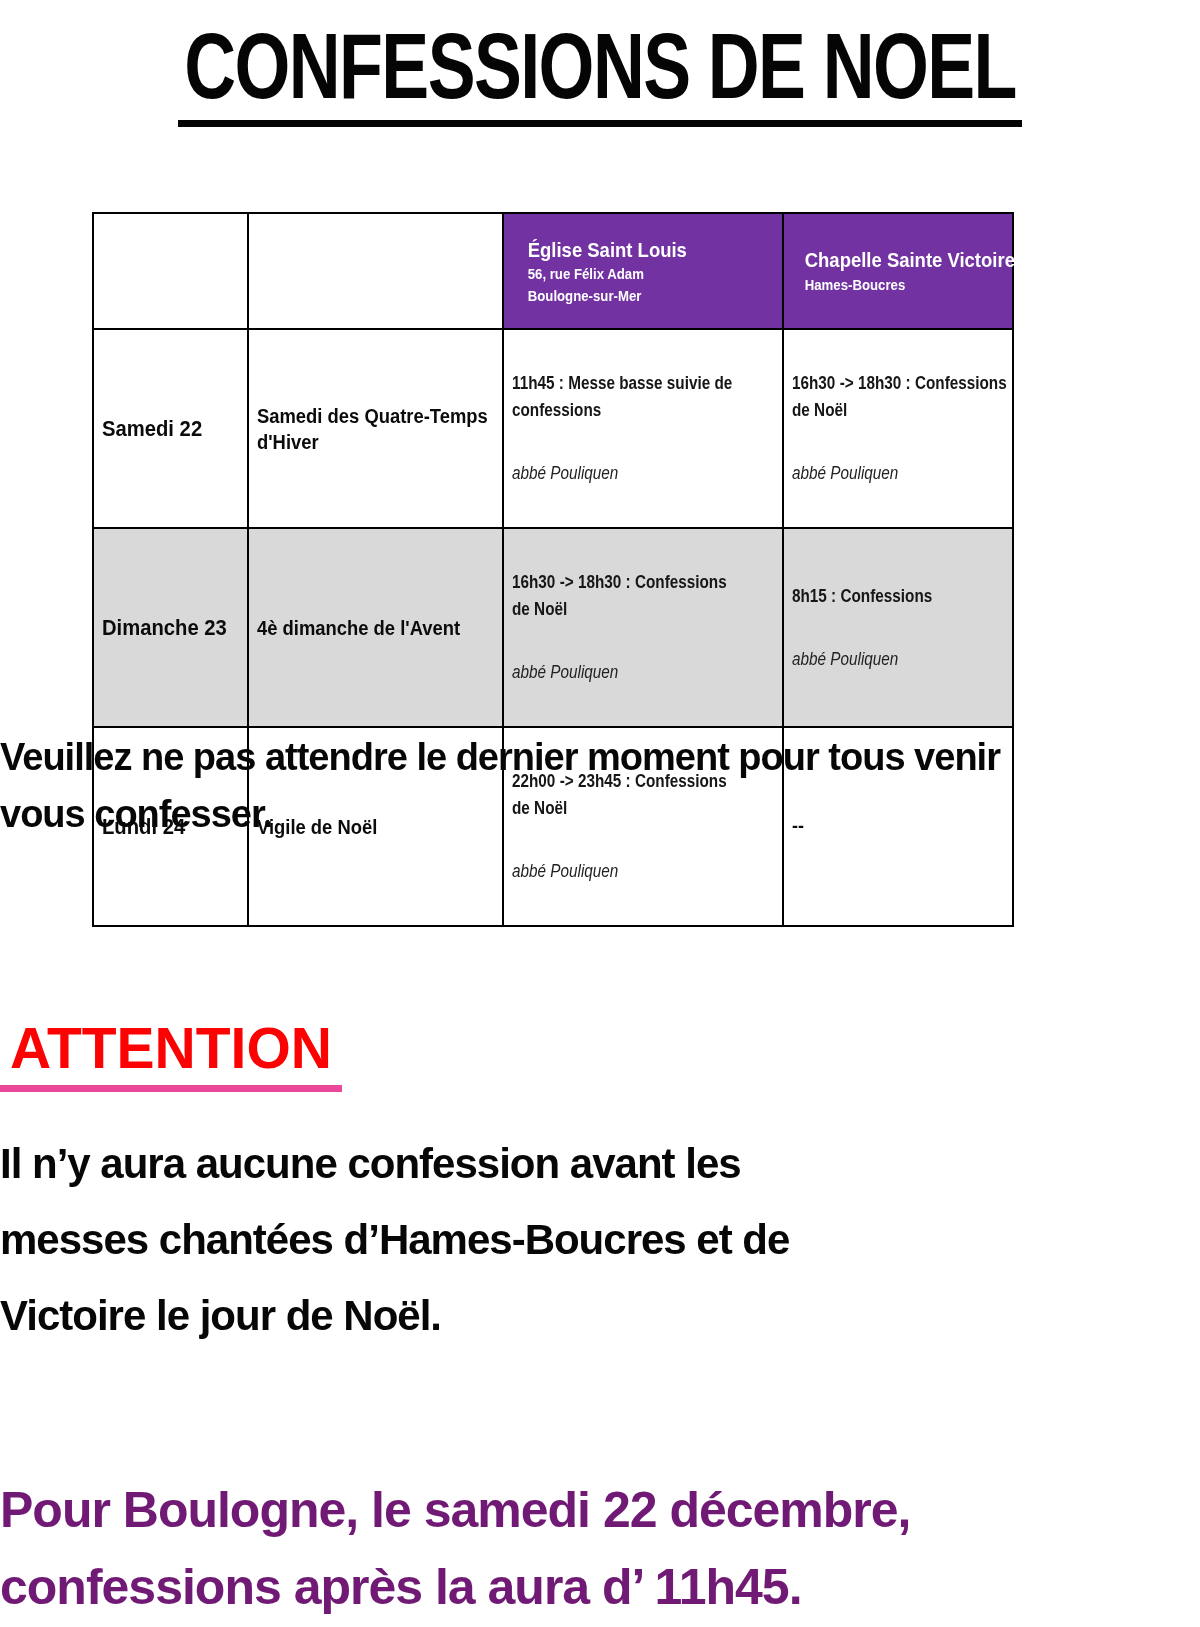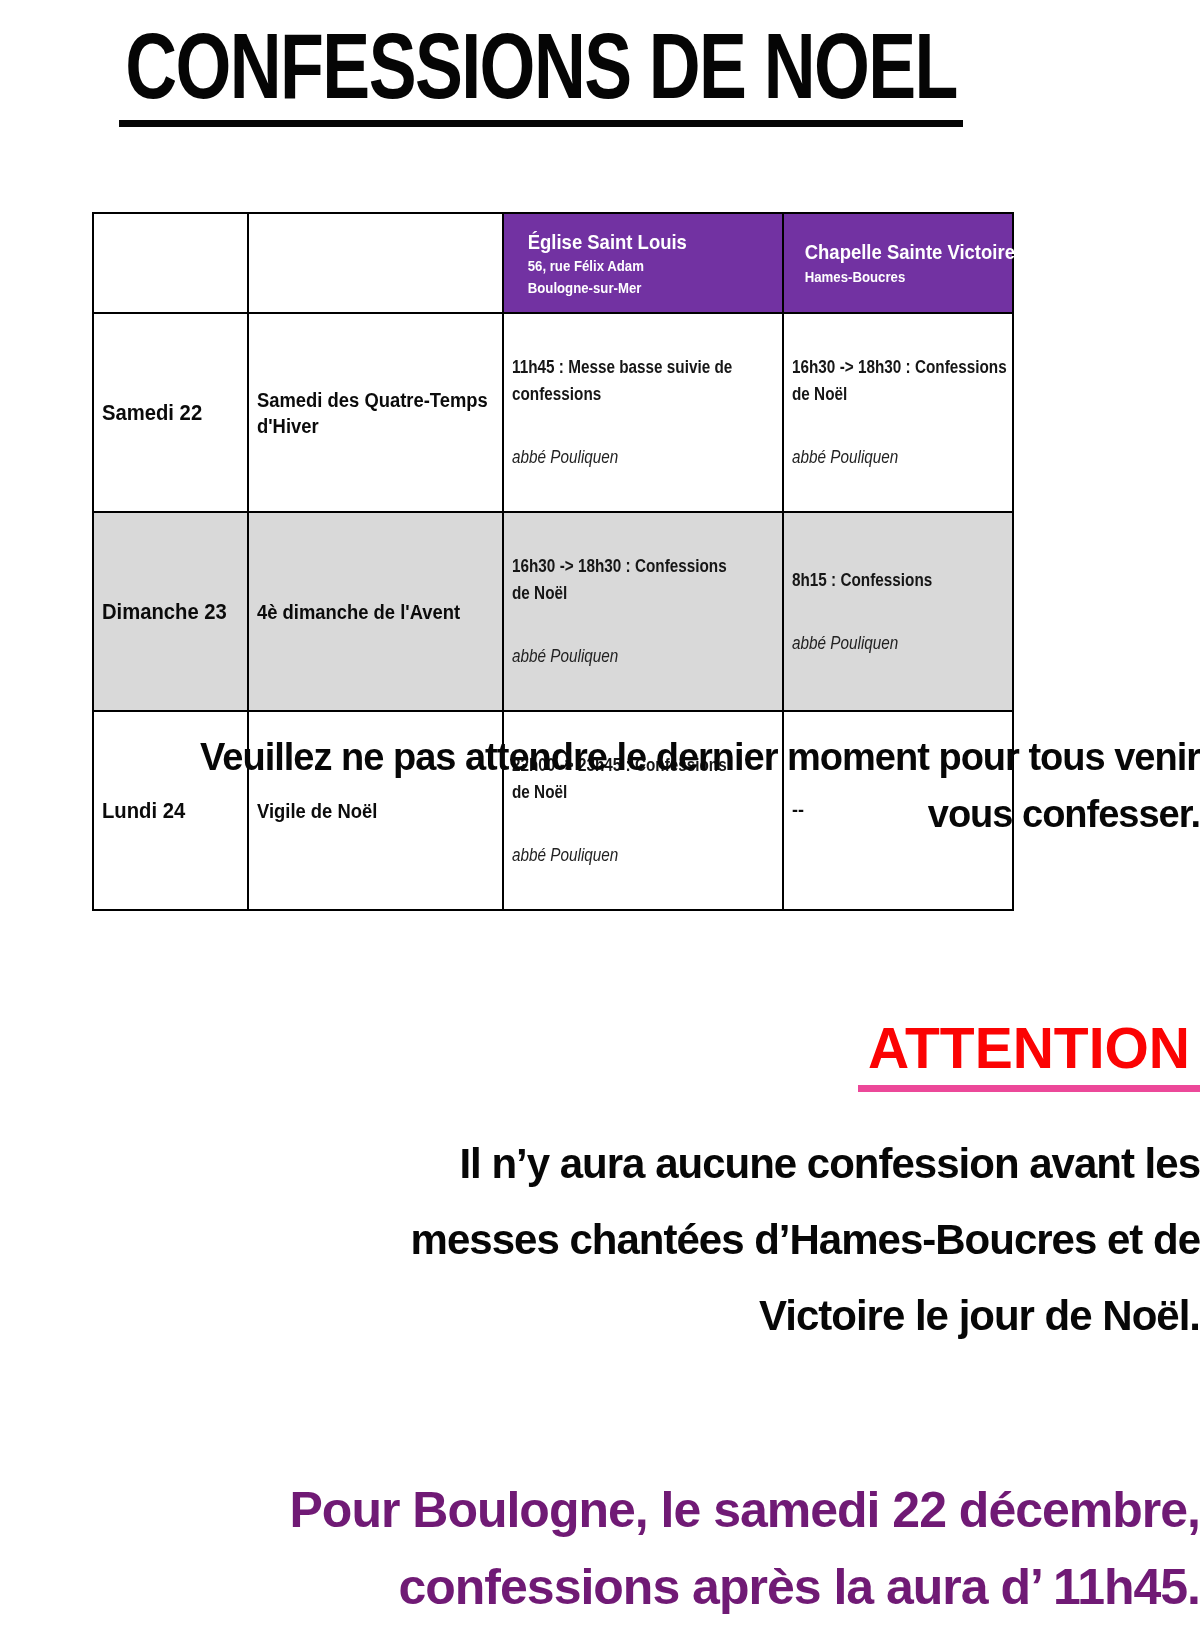--- a/index.html
+++ b/index.html
@@ -10,20 +10,21 @@
     background: #ffffff;
     font-family: "Liberation Sans", sans-serif;
     color: #0b0b0b;
     overflow: hidden;
   }
 
   
   .title-wrap {
     position: absolute;
     top: 20px; left: 0; right: 0;
+    text-align: center;
   }
   .title {
     display: inline-block;
     font-size: 92px;
     font-weight: bold;
     letter-spacing: -2px;
     line-height: 1.0;
     white-space: nowrap;
     color: #050505;
     border-bottom: 7px solid #050505;
@@ -71,21 +72,21 @@
     white-space: pre;
   }
   .slot-main   { font-size: 18px; font-weight: bold; line-height: 1.5; color: #161616; }
   .slot-priest { font-size: 18px; font-style: italic; line-height: 1.5; color: #222222; }
   td.dash-cell { text-align: center; }
   .dash-text { font-size: 18px; font-weight: bold; }
 
   
   .center-block {
     position: absolute; left: 0; right: 0;
-    text-align: right;
+    text-align: left;
     font-weight: bold;
   }
   .center-block .line { white-space: nowrap; }
   .notice  { top: 729px; font-size: 38px; line-height: 57px; letter-spacing: -1px; color: #070707; }
   .attention-wrap { top: 1020px; }
   .attention {
     display: inline-block;
     font-size: 57px;
     font-weight: bold;
     color: #FB0303;
@@ -108,21 +109,21 @@
   </div>
 
   <table class="sched">
     <colgroup>
       <col style="width:155px">
         <col style="width:255px">
         <col style="width:280px">
         <col style="width:230px">
     </colgroup>
     <thead>
-      <tr style="height:100px">
+      <tr style="height:116px">
         <td class="blank"></td>
         <td class="blank"></td>
         <th class="colhead">
           <div class="hcond">
             <div class="head-title">Église Saint Louis</div>
             <div class="head-sub">56, rue Félix Adam</div>
             <div class="head-sub">Boulogne-sur-Mer</div>
           </div>
         </th>
         <th class="colhead">

